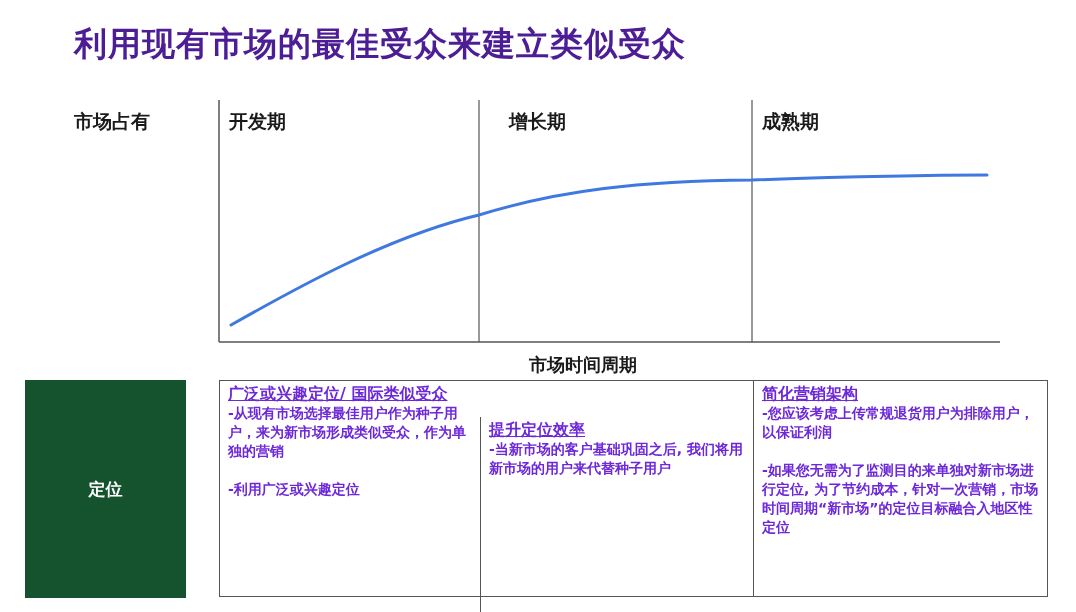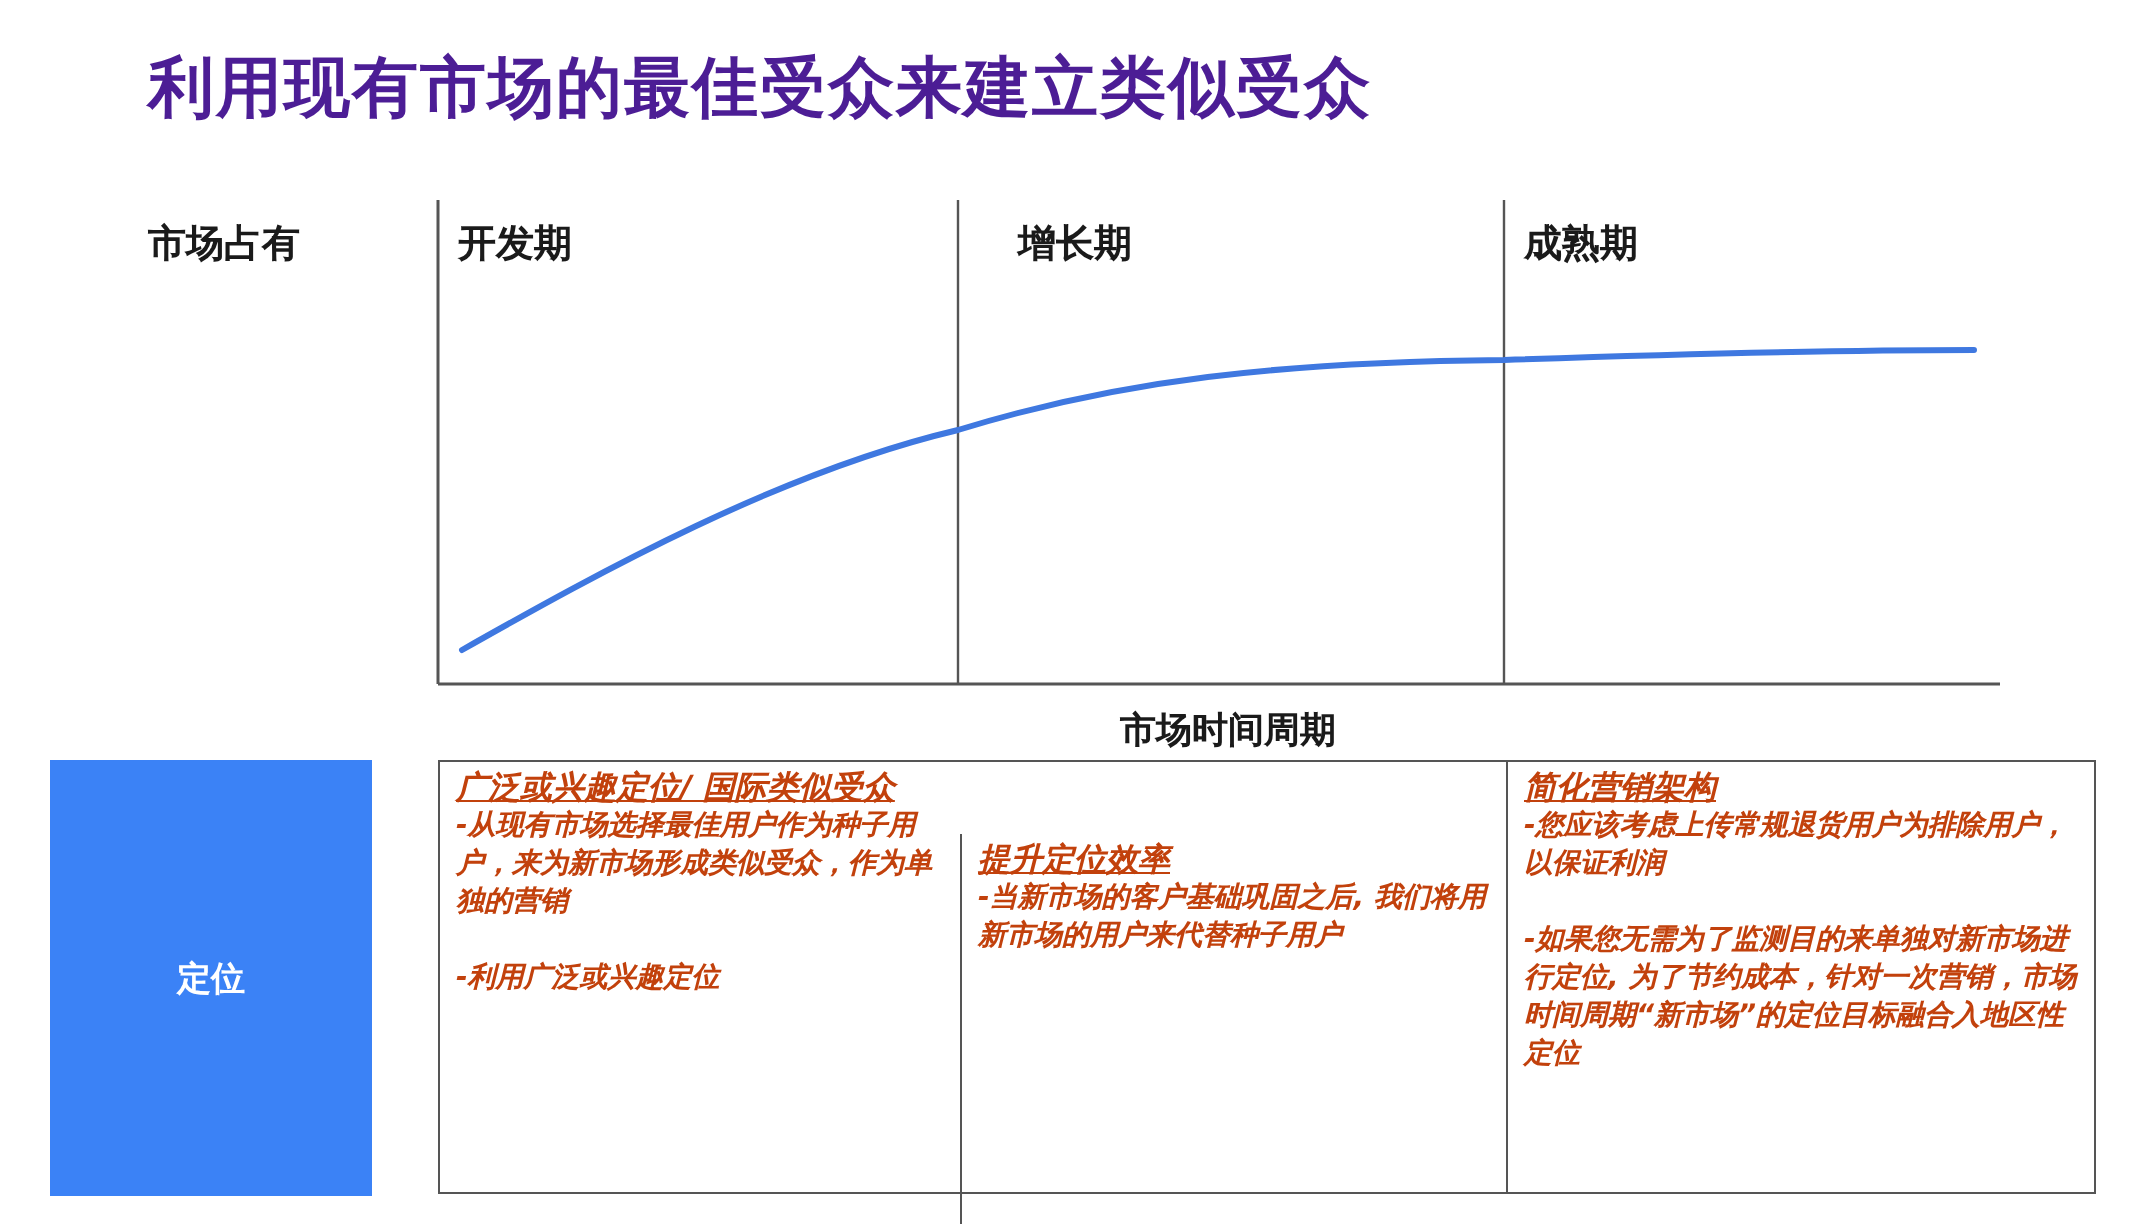--- a/index.html
+++ b/index.html
@@ -15,35 +15,35 @@
     }
     .ylabel {
       position: absolute; left: 74px; top: 109px;
       font-size: 19px; font-weight: bold; white-space: nowrap;
     }
     .chart-svg { position: absolute; left: 0; top: 0; }
     .phase-label {
       position: absolute; top: 109px; font-size: 19px; font-weight: bold; white-space: nowrap; text-align: center;
     }
     .xlabel {
-      position: absolute; left: 489px; width: 250px; top: 353px; text-align: center;
+      position: absolute; left: 458px; width: 250px; top: 353px; text-align: center;
       font-size: 18px; font-weight: bold; white-space: nowrap;
     }
     .row-header {
       position: absolute; left: 25px; top: 380px; width: 161px; height: 218px;
       display: flex; align-items: center; justify-content: center;
       color: #ffffff; font-size: 17px; font-weight: bold;
     }
     .table {
       position: absolute; left: 219px; top: 380px; width: 829px; height: 217px;
       border: 1.5px solid #555; box-sizing: border-box; display: flex;
     }
     .cell {
       box-sizing: border-box; padding: 3px 8px 0 8px; height: 100%;
-      font-size: 14px; font-weight: bold; line-height: 19px; color: #c2410c; font-style: italic;
+      font-size: 14px; font-weight: bold; line-height: 19px; color: #6d28d9;
     }
     .cell + .cell { border-left: 1.5px solid #555; }
     .cell-title { text-decoration: underline; font-size: 16px; line-height: 20px; }
     .cell p { margin: 0; }
     .gap { height: 19px; }
   </style>
 </head>
 <body>
 
 <div class="title">利用现有市场的最佳受众来建立类似受众</div>
@@ -57,21 +57,21 @@
   <line x1="752" y1="100" x2="752" y2="342" stroke="#555" stroke-width="1.2"></line>
   <path d="M231,325 C300,286 390,236 479,215 C560,190 640,181 752,180 C840,177 920,175 987,175" fill="none" stroke="#3f78e0" stroke-width="3" stroke-linecap="round"></path>
 </svg>
 
 <div class="phase-label" style="left:229px;">开发期</div>
 <div class="phase-label" style="left:509px;">增长期</div>
 <div class="phase-label" style="left:762px;">成熟期</div>
 
 <div class="xlabel">市场时间周期</div>
 
-<div class="row-header" style="background:#3b82f6;">
+<div class="row-header" style="background:#14532d;">
   <span>定位</span>
 </div>
 
 <div class="table">
   <div class="cell" style="width:260px;">
     <p class="cell-title">广泛或兴趣定位/ 国际类似受众</p>
     <p>-从现有市场选择最佳用户作为种子用户，来为新市场形成类似受众，作为单独的营销</p>
     <div class="gap"></div>
     <p>-利用广泛或兴趣定位</p>
     <div class="gap"></div>

